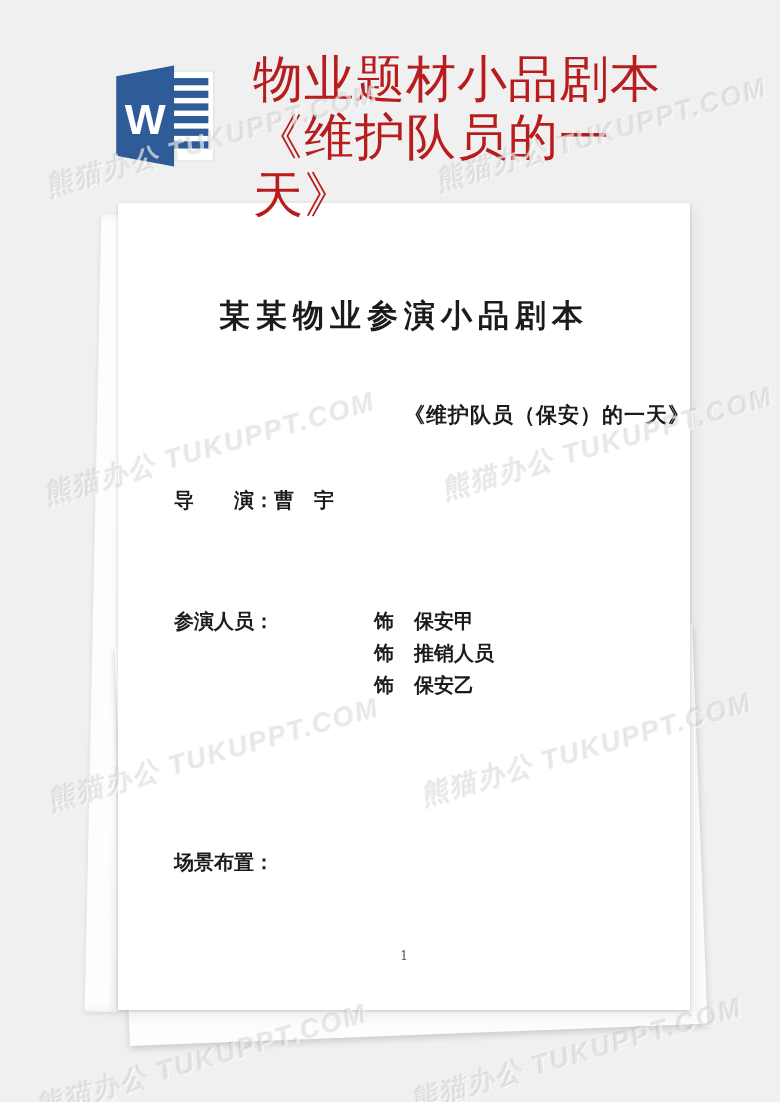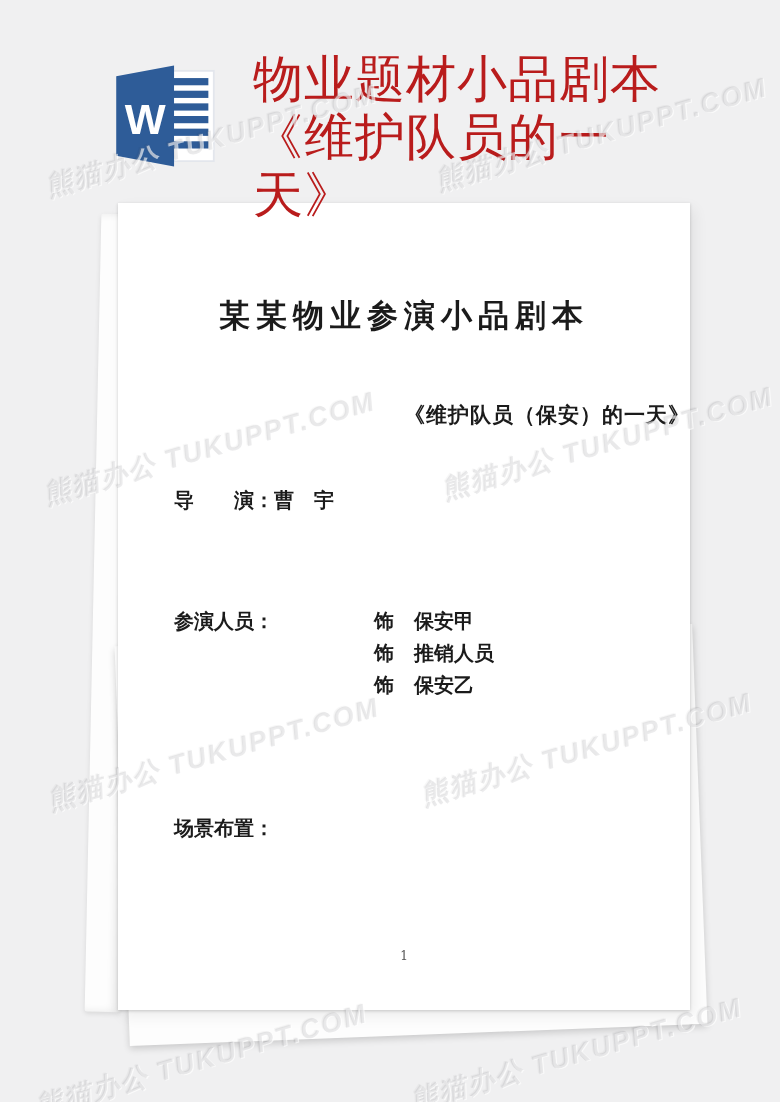--- a/index.html
+++ b/index.html
@@ -52,21 +52,21 @@
   .doc-subtitle{
     position:absolute;left:0;top:198px;width:100%;text-align:right;
     font-size:21px;letter-spacing:1px;
   }
   .credits{position:absolute;left:56px;top:284px;}
   .credit-line{height:33px;font-size:20px;white-space:pre;}
   .cast{position:absolute;left:56px;top:405px;}
   .cast-label{position:absolute;left:0;top:0;font-size:20px;white-space:pre;}
   .cast-roles{position:absolute;left:156px;top:0;width:260px;}
   .cast-role{height:32px;font-size:20px;white-space:pre;margin-left:44px;}
-  .scene-label{position:absolute;left:56px;top:612px;font-size:20px;white-space:pre;}
+  .scene-label{position:absolute;left:56px;top:646px;font-size:20px;white-space:pre;}
   .page-number{
     position:absolute;left:0;top:746px;width:100%;text-align:center;
     font-family:"DejaVu Serif",serif;font-size:12px;color:#555;
   }
 
   
   .wm{
     position:absolute;z-index:6;pointer-events:none;
     transform:rotate(-16deg);
     font-family:"Liberation Sans",sans-serif;

